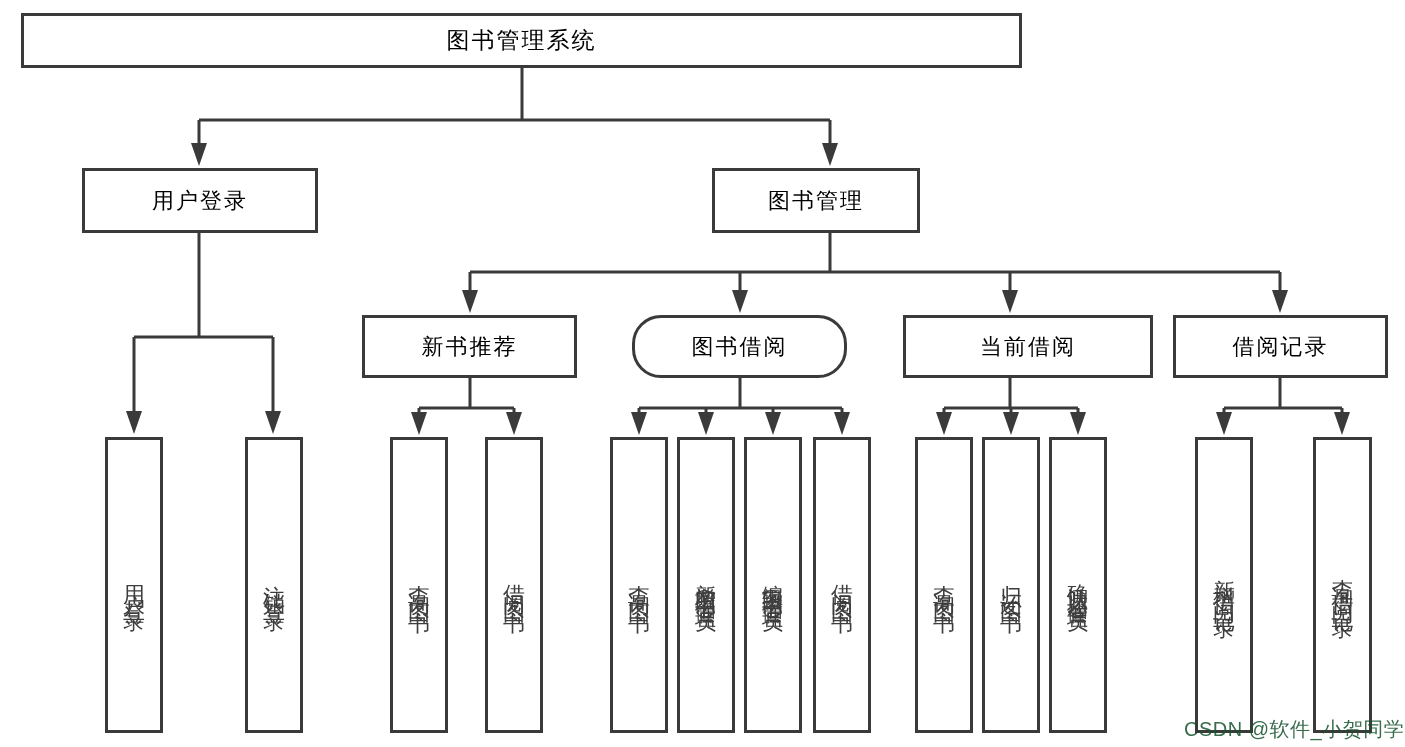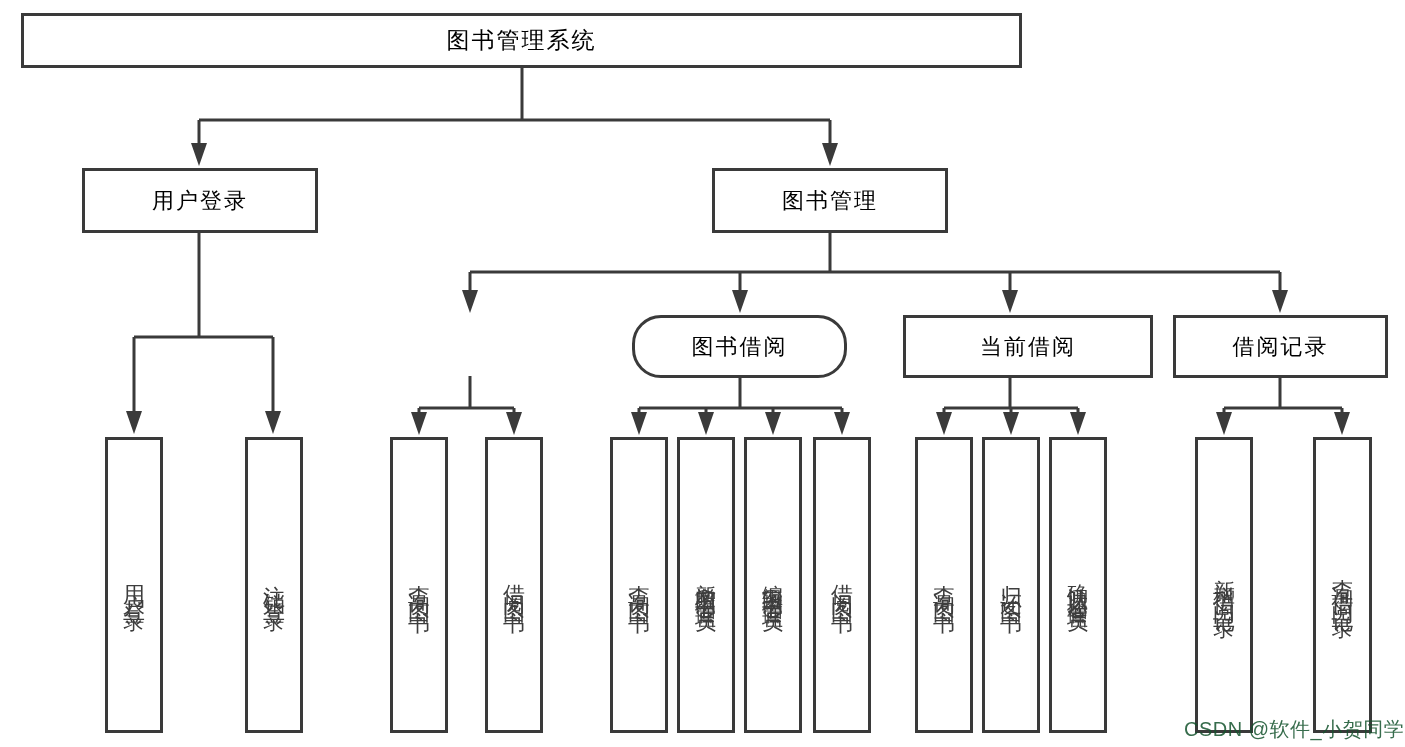--- a/index.html
+++ b/index.html
@@ -88,24 +88,27 @@
     </g>
   </svg>
 
   <div class="box hbox root" style="left:21px; top:13px; width:1001px; height:55px;">
     <span class="lbl">图书管理系统</span>
   </div>
 
   <div class="box hbox" style="left:82px; top:168px; width:236px; height:65px;">
     <span class="lbl">用户登录</span>
   </div>
-  <div class="box hbox" style="left:712px; top:168px; width:236px; height:65px;">
+  <div class="box hbox" style="left:712px; top:168px; width:208px; height:65px;">
     <span class="lbl">图书管理</span>
   </div>
 
+  <div class="box hbox" style="left:362px; top:315px; width:215px; height:63px;">
+    <span class="lbl">新书推荐</span>
+  </div>
   <div class="box hbox" style="left:632px; top:315px; width:215px; height:63px;border-radius:29px;">
     <span class="lbl">图书借阅</span>
   </div>
   <div class="box hbox" style="left:903px; top:315px; width:250px; height:63px;">
     <span class="lbl">当前借阅</span>
   </div>
   <div class="box hbox" style="left:1173px; top:315px; width:215px; height:63px;">
     <span class="lbl">借阅记录</span>
   </div>
 

